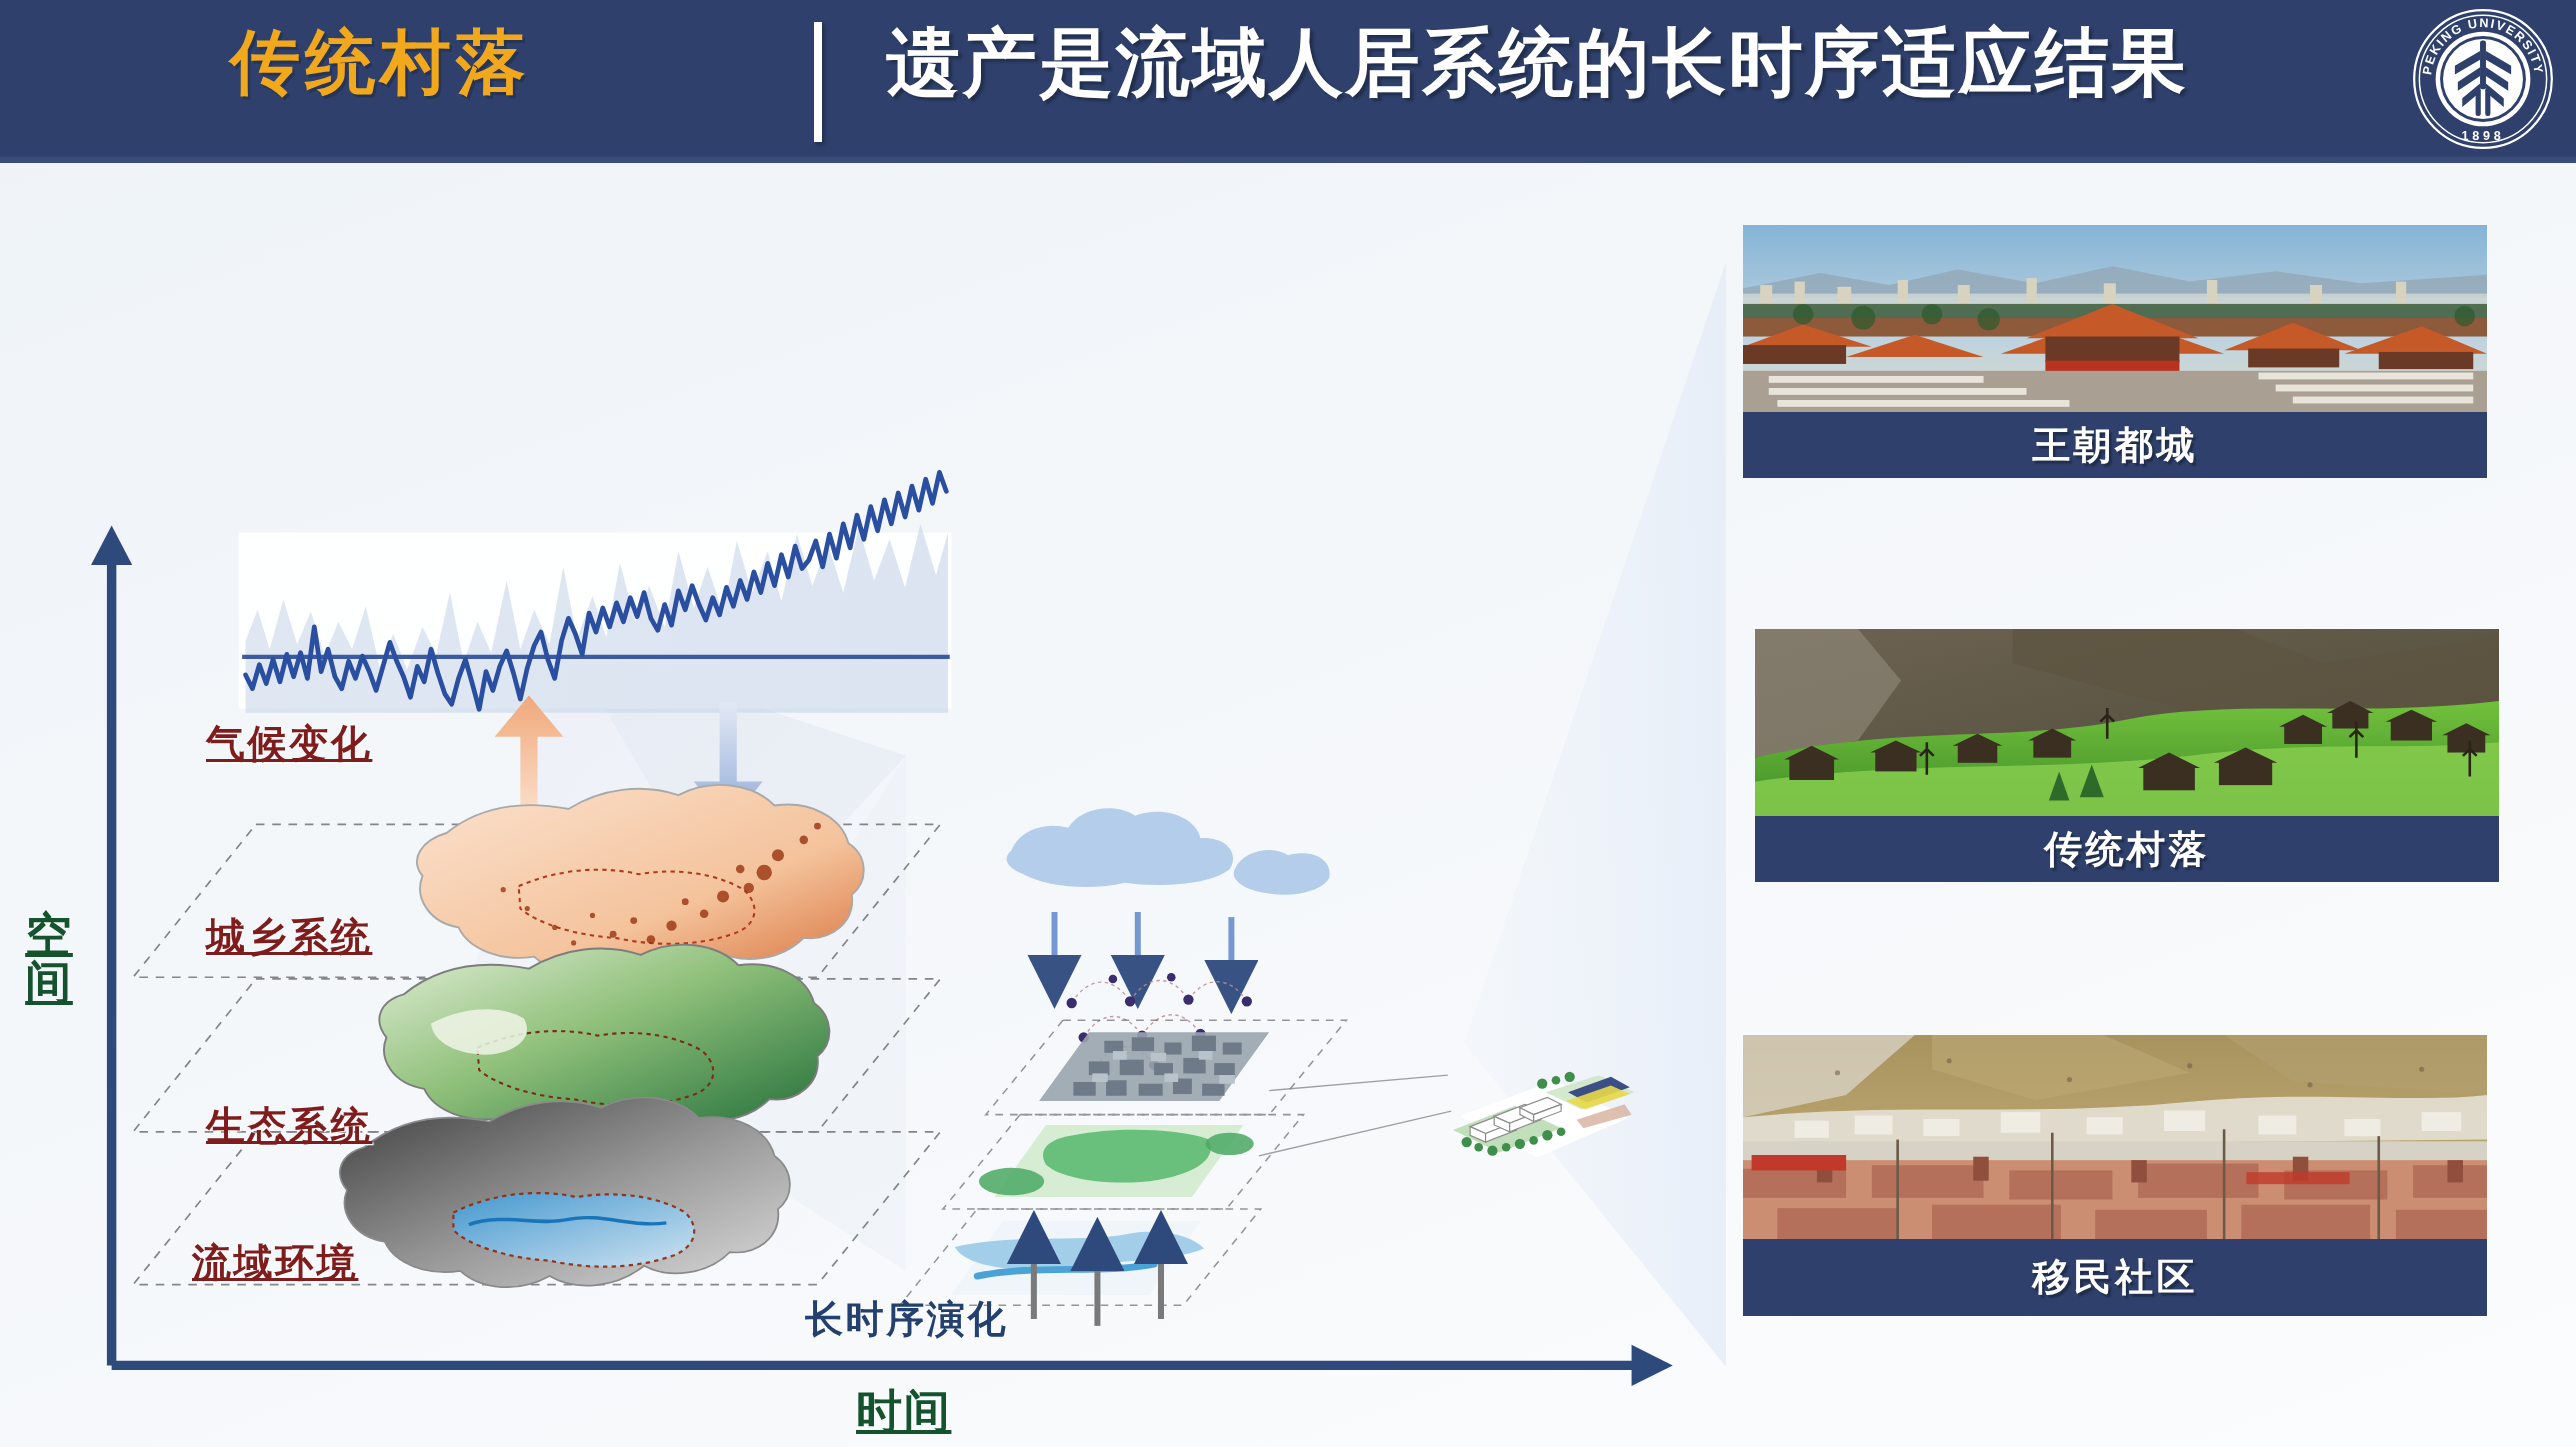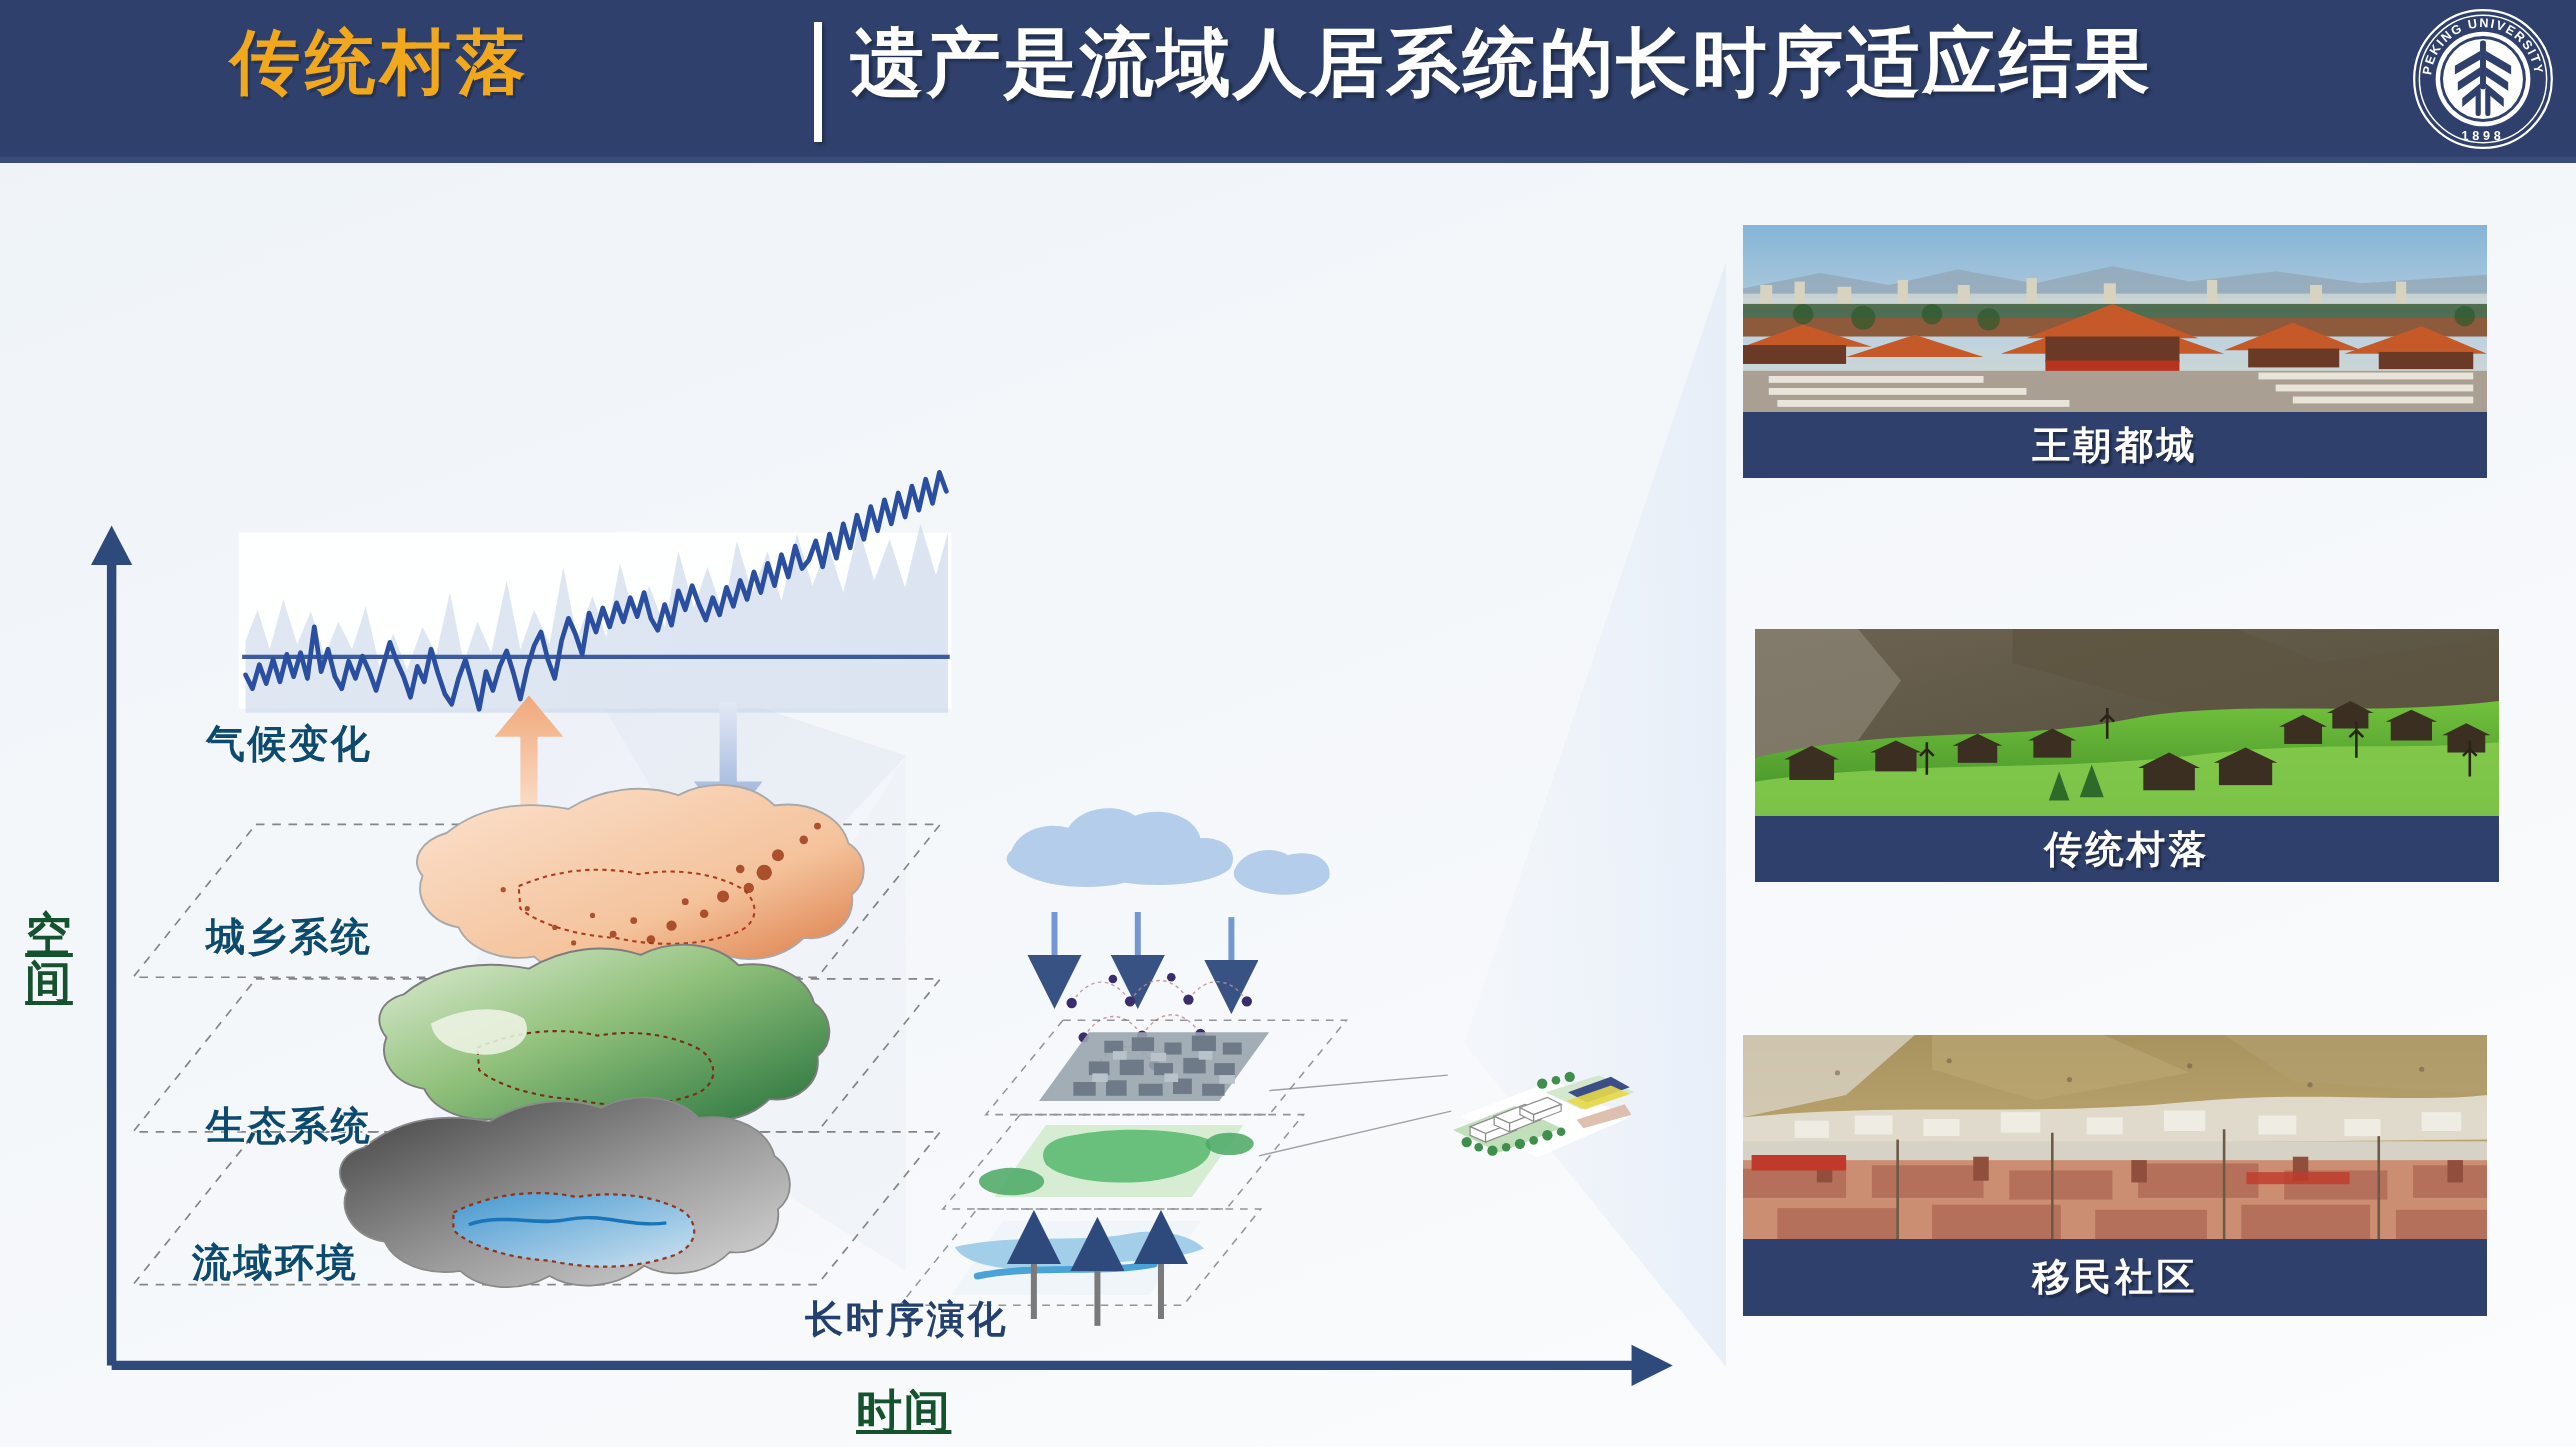--- a/index.html
+++ b/index.html
@@ -24,42 +24,43 @@
     position:absolute; left:230px; top:22px;
     font-size:70px; font-weight:bold; color:#f2a81d;
     letter-spacing:5.2px; line-height:1.15;
     text-shadow:2.6px 2.6px 0 rgba(0,0,0,.18);
   }
   #header-divider {
     position:absolute; left:814px; top:22px; width:7.7px; height:120px;
     background:#ffffff; box-shadow:2.6px 2.6px 3.4px rgba(0,0,0,.25);
   }
   #header-title {
-    position:absolute; left:850px; top:19px;
+    position:absolute; left:886px; top:19px;
     font-size:74px; font-weight:bold; color:#ffffff;
     letter-spacing:2.6px; line-height:1.2; white-space:nowrap;
     text-shadow:3.4px 3.4px 2.6px rgba(0,0,0,.28);
     text-align:center;
   }
   #pku-logo { position:absolute; right:19px; top:5.2px; width:148px; height:148px; }
 
   
   #diagram { position:absolute; left:0; top:163px; width:1726px; height:1285px; }
 
   .axis-label {
     position:absolute; color:#14532d; font-weight:bold;
     font-size:46px; letter-spacing:1.7px; line-height:1.05;text-decoration:underline;
   }
   #y-axis-label { left:19px; top:747px; width:60px; text-align:center; }
   #x-axis-label { left:856px; top:1224px; }
 
   .layer-label {
-    position:absolute; color:#0c4a6e; font-weight:bold;
+    position:absolute; color:#7f1d1d; font-weight:bold;
     font-size:39px; letter-spacing:2.6px; white-space:nowrap;
     text-shadow:1.3px 1.3px 0 rgba(255,255,255,.9);
+    text-decoration:underline;
   }
   #label-climate   { left:206px; top:554px; }
   #label-urban     { left:206px; top:747px;text-align:center; }
   #label-eco       { left:206px; top:936px; }
   #label-basin     { left:192px; top:1073px; }
   #label-evolution {
     position:absolute; left:805px; top:1131px;
     color:#24406e; font-weight:bold; font-size:38px; letter-spacing:2.6px;
     white-space:nowrap;
   }

